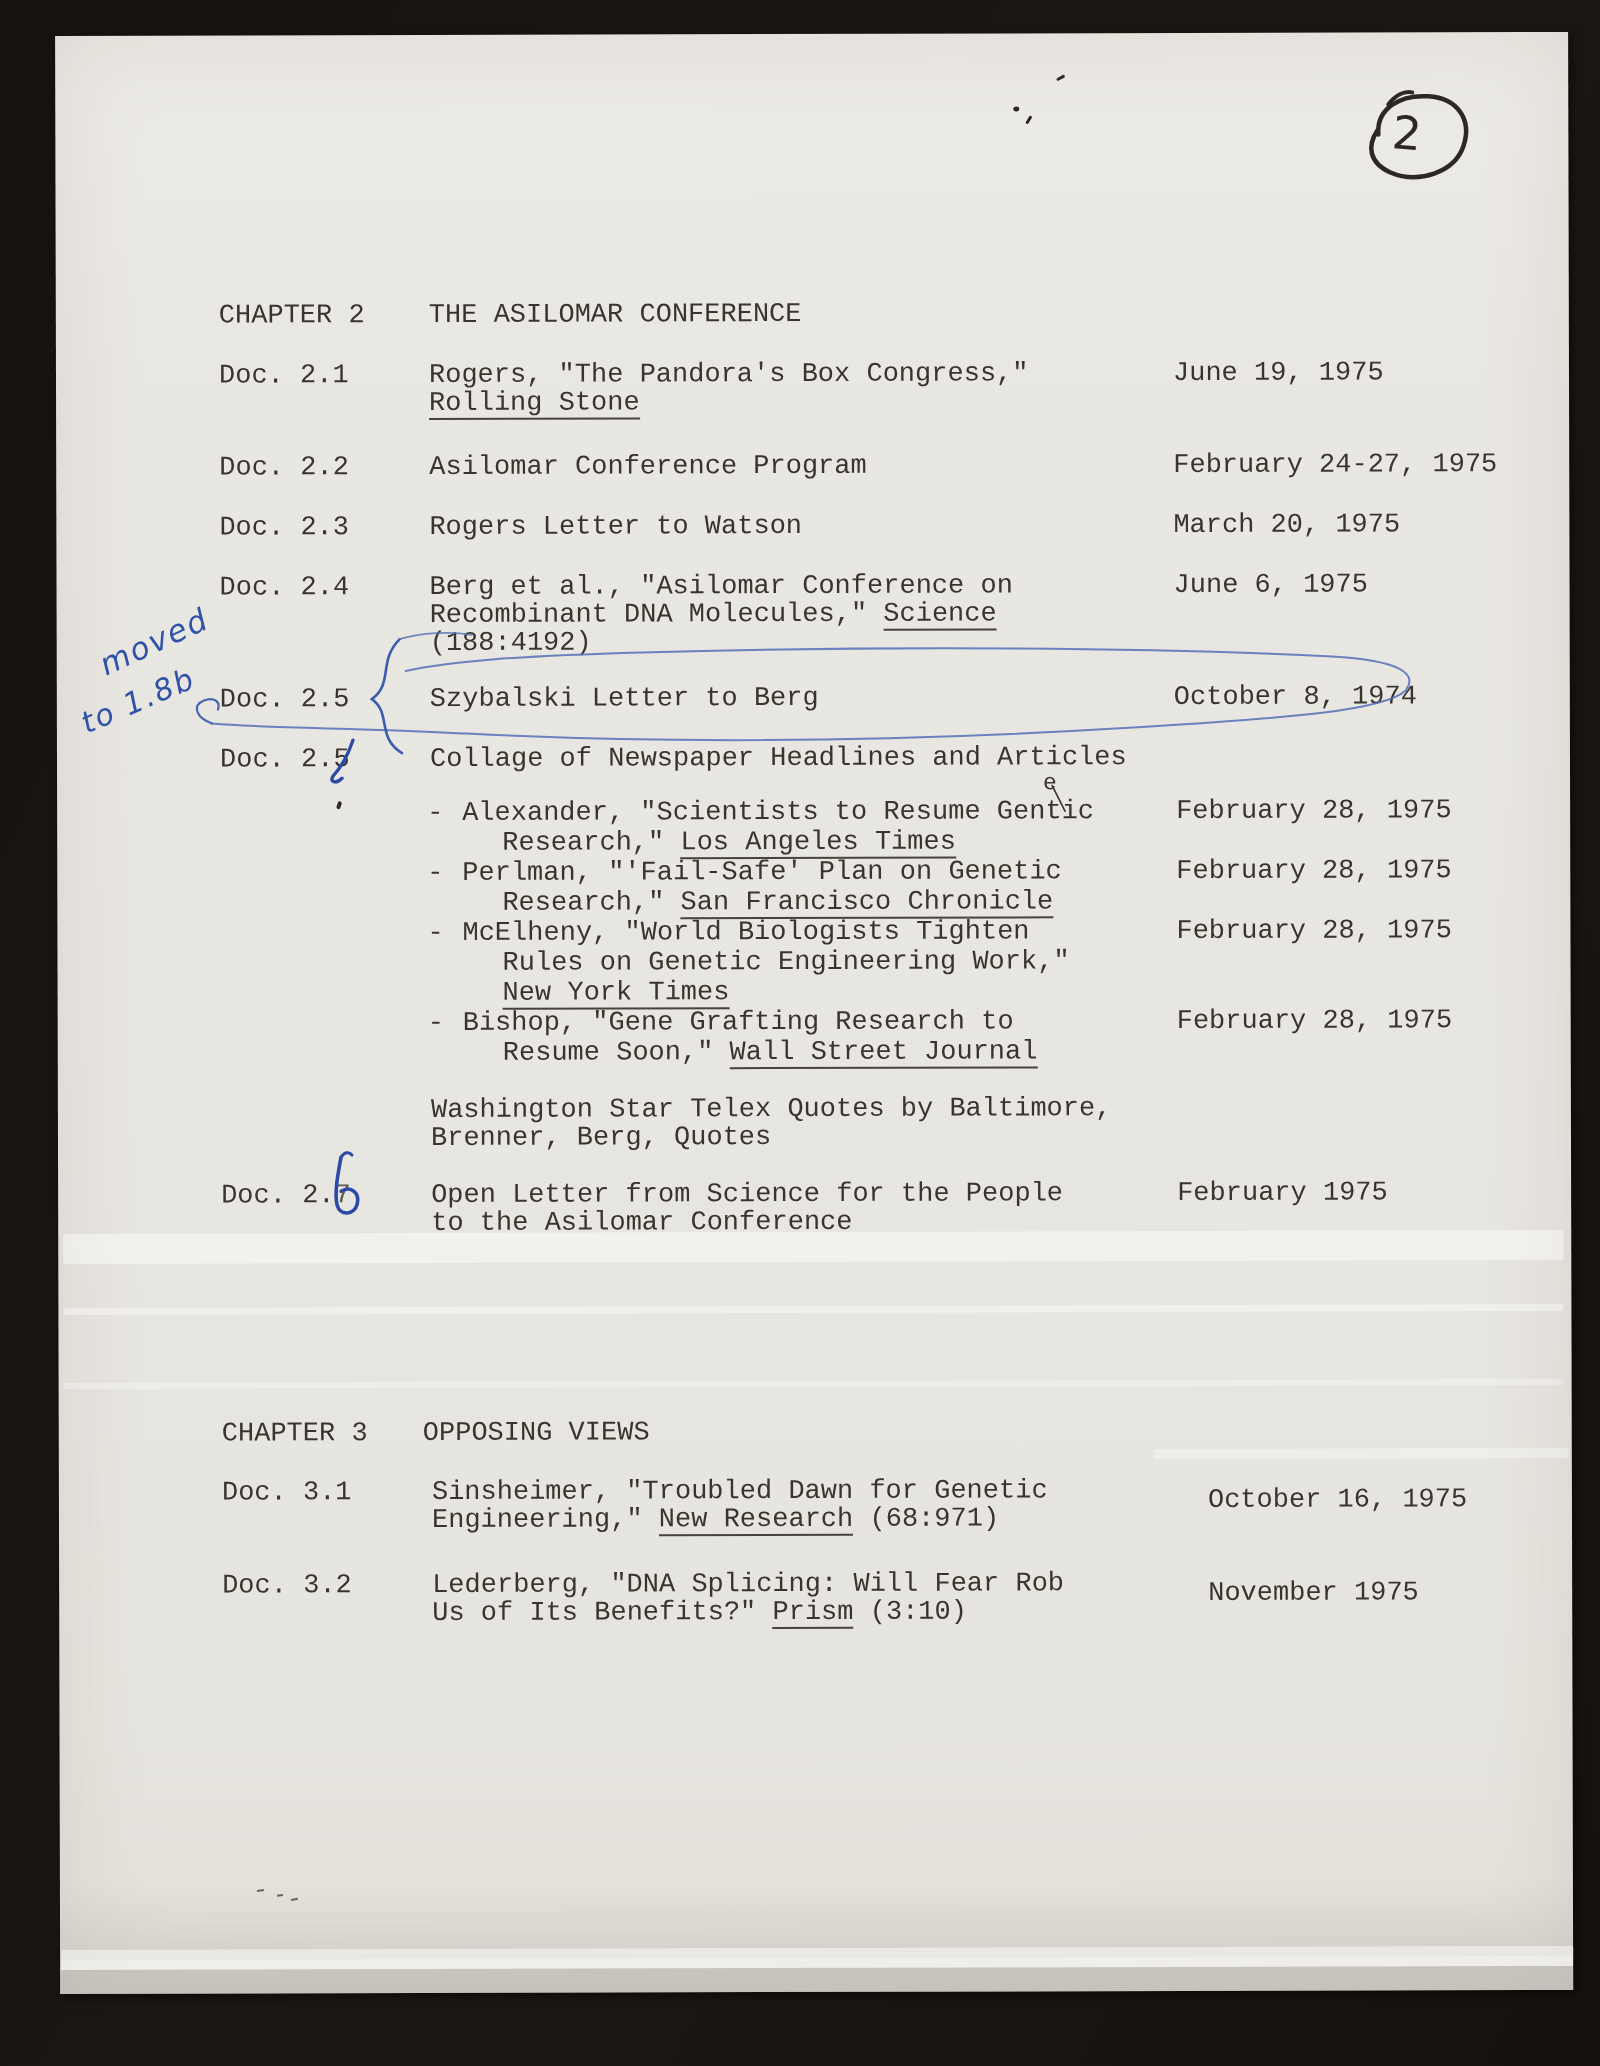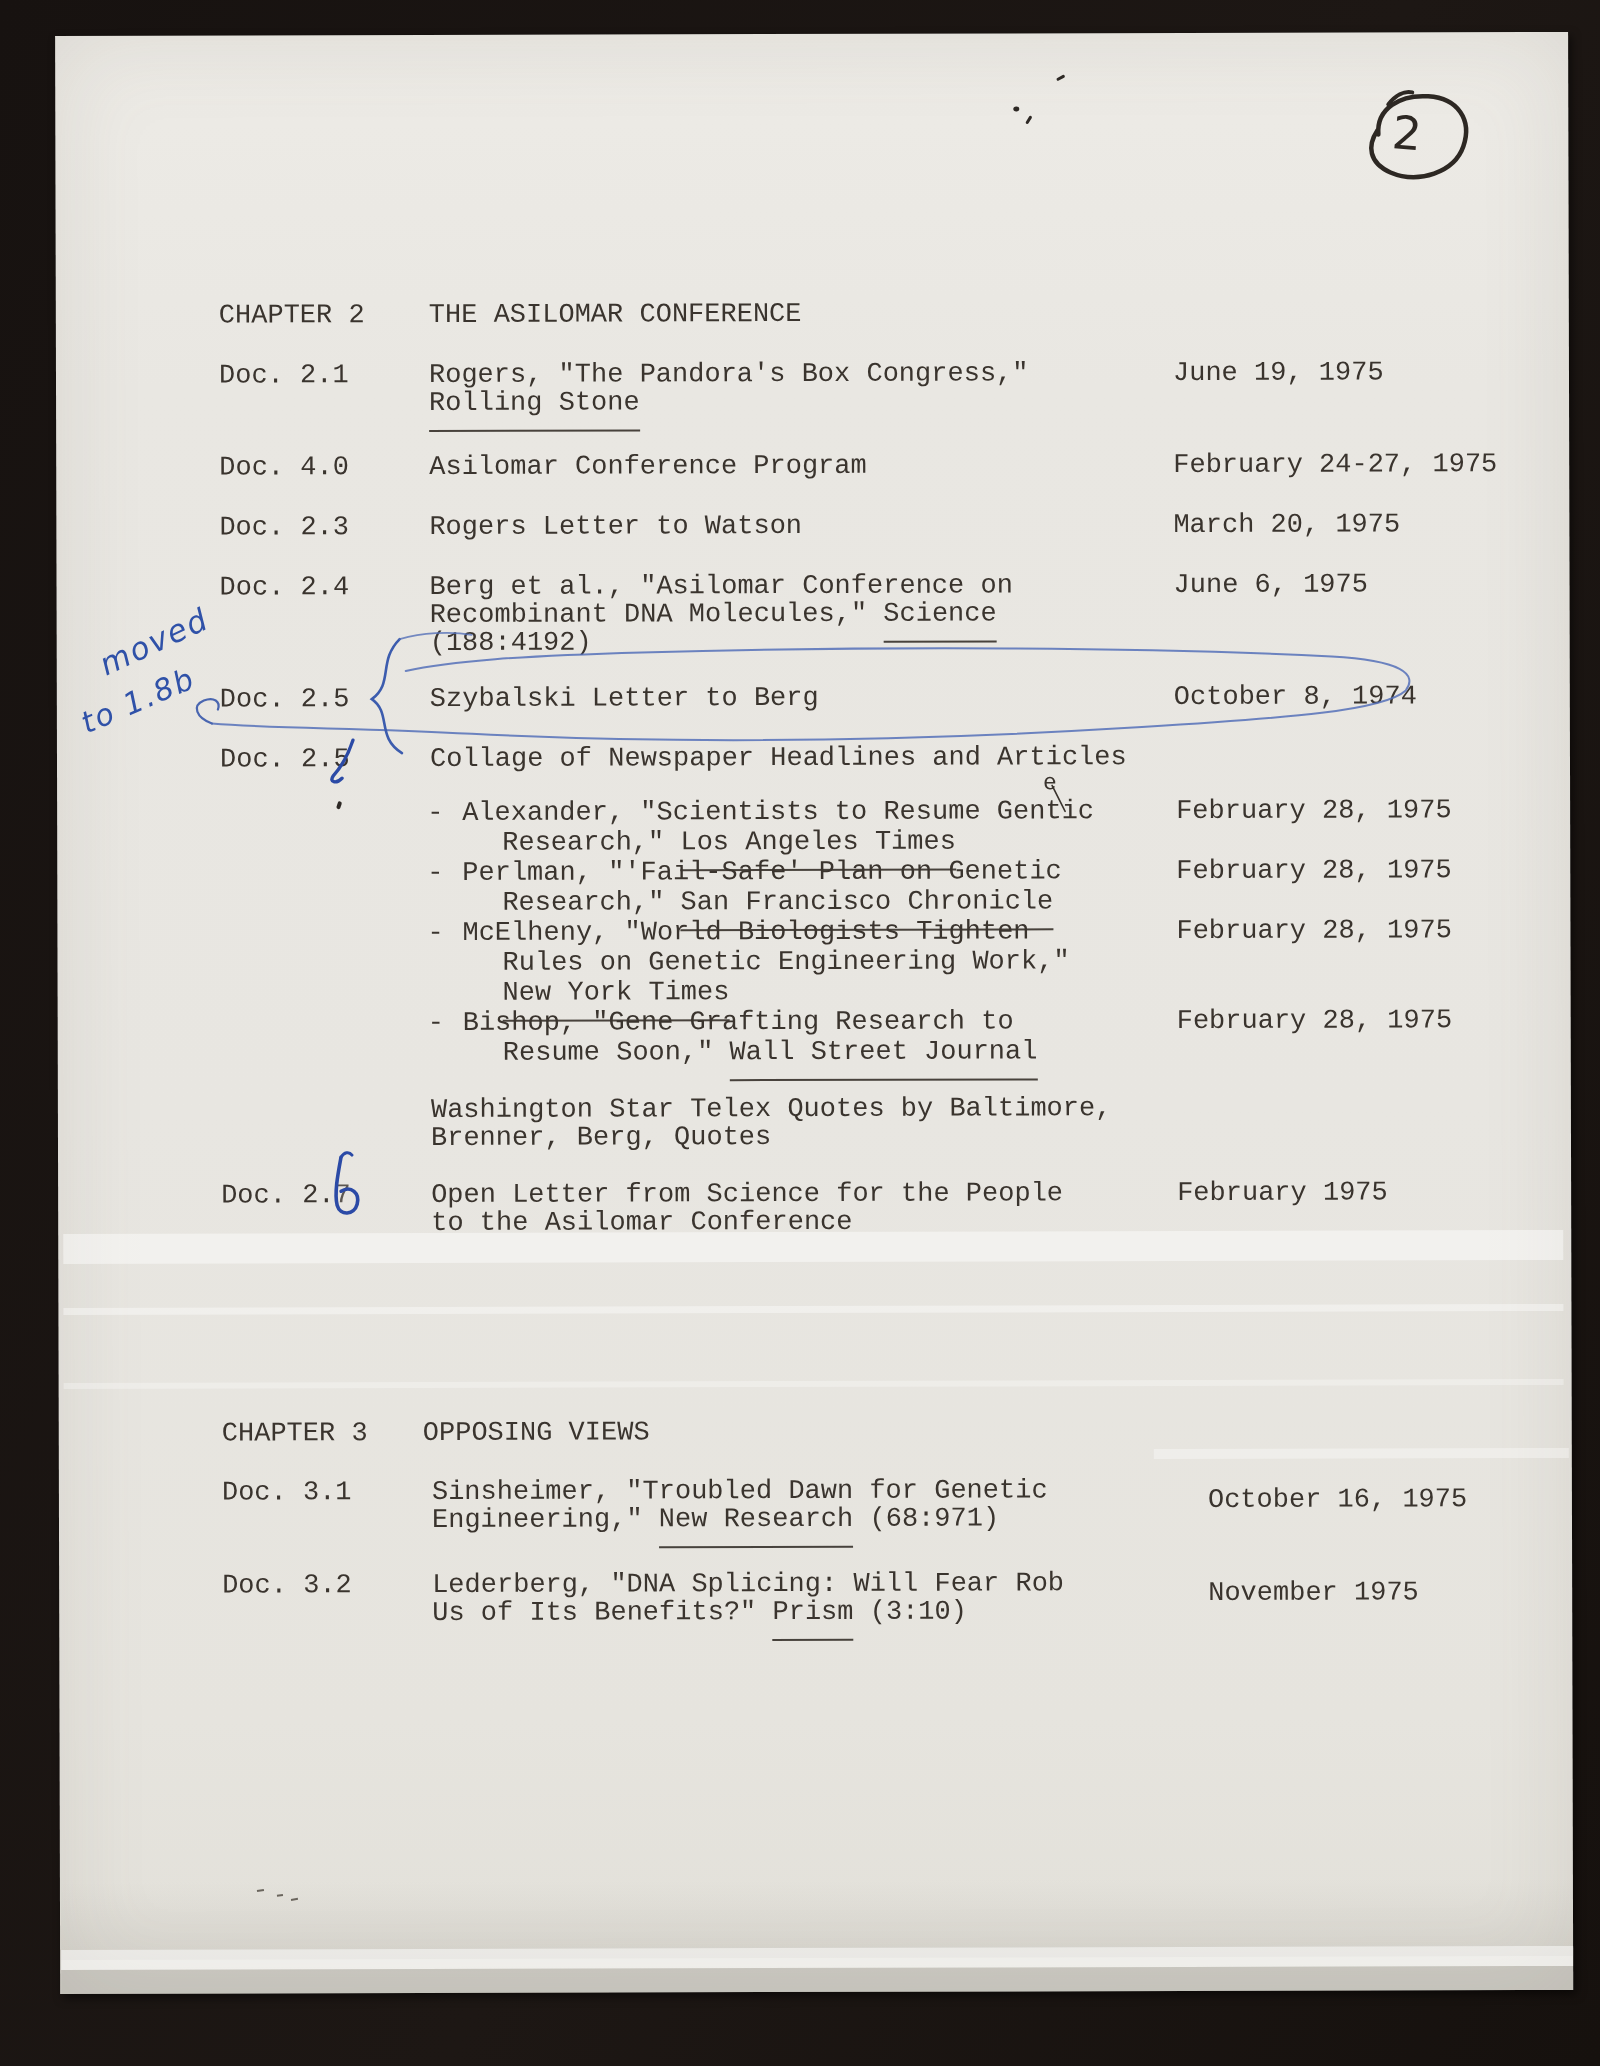--- a/index.html
+++ b/index.html
@@ -3,21 +3,21 @@
 <meta charset="utf-8">
 <style>
   html,body{margin:0;padding:0;background:#15100d;}
   .stage{position:relative;width:1600px;height:2066px;background:linear-gradient(115deg,#171210,#1d1714 55%,#16110e);overflow:hidden;}
   .tilt{position:absolute;left:0;top:0;width:1600px;height:2066px;transform:rotate(-0.15deg);transform-origin:800px 0;}
   .sheet{position:absolute;left:55px;top:34px;width:1513px;height:1958px;
          background:linear-gradient(180deg,#edebe6 0%,#e9e7e2 18%,#e8e6e1 55%,#e6e4de 86%,#e2e0d9 100%);
          box-shadow:inset 0 0 90px rgba(110,105,95,.14), 3px 4px 10px rgba(0,0,0,.55);}
   .t{position:absolute;font-family:"Liberation Mono",monospace;font-size:27px;line-height:28px;
      color:#3a342e;white-space:pre;}
-  .u{border-bottom:2px solid rgba(58,52,46,.92);padding-bottom:12px;}
+  .u{border-bottom:2px solid rgba(58,52,46,.92);padding-bottom:0px;}
   .hw{position:absolute;font-family:"DejaVu Sans",sans-serif;font-style:italic;color:#2f51a8;}
   .band{position:absolute;pointer-events:none;}
   .speck{position:absolute;background:#2e2925;}
   svg.overlay{position:absolute;left:0;top:0;pointer-events:none;}
 </style>
 </head>
 <body>
 
 <div class="stage">
  <div class="tilt">
@@ -40,21 +40,21 @@
   <div class="speck" style="left:286px;top:1897px;width:7px;height:2px;background:#6a655d;transform:rotate(-10deg);"></div>
 
   <div class="t" style="left:218px;top:300px">CHAPTER 2</div>
   <div class="t" style="left:428px;top:300px">THE ASILOMAR CONFERENCE</div>
 
   <div class="t" style="left:218px;top:360px">Doc. 2.1</div>
   <div class="t" style="left:428px;top:360px"><span>Rogers, "The Pandora's Box Congress,"</span></div>
   <div class="t" style="left:428px;top:388px"><span class="u">Rolling Stone</span></div>
   <div class="t" style="left:1172px;top:360px">June 19, 1975</div>
 
-  <div class="t" style="left:218px;top:452px">Doc. 4.0</div>
+  <div class="t" style="left:218px;top:452px">Doc. 2.2</div>
   <div class="t" style="left:428px;top:452px"><span>Asilomar Conference Program</span></div>
   <div class="t" style="left:1172px;top:452px">February 24-27, 1975</div>
 
   <div class="t" style="left:218px;top:512px">Doc. 2.3</div>
   <div class="t" style="left:428px;top:512px"><span>Rogers Letter to Watson</span></div>
   <div class="t" style="left:1172px;top:512px">March 20, 1975</div>
 
   <div class="t" style="left:218px;top:572px">Doc. 2.4</div>
   <div class="t" style="left:428px;top:572px"><span>Berg et al., "Asilomar Conference on</span></div>
   <div class="t" style="left:428px;top:600px"><span>Recombinant DNA Molecules," </span><span class="u">Science</span></div>

